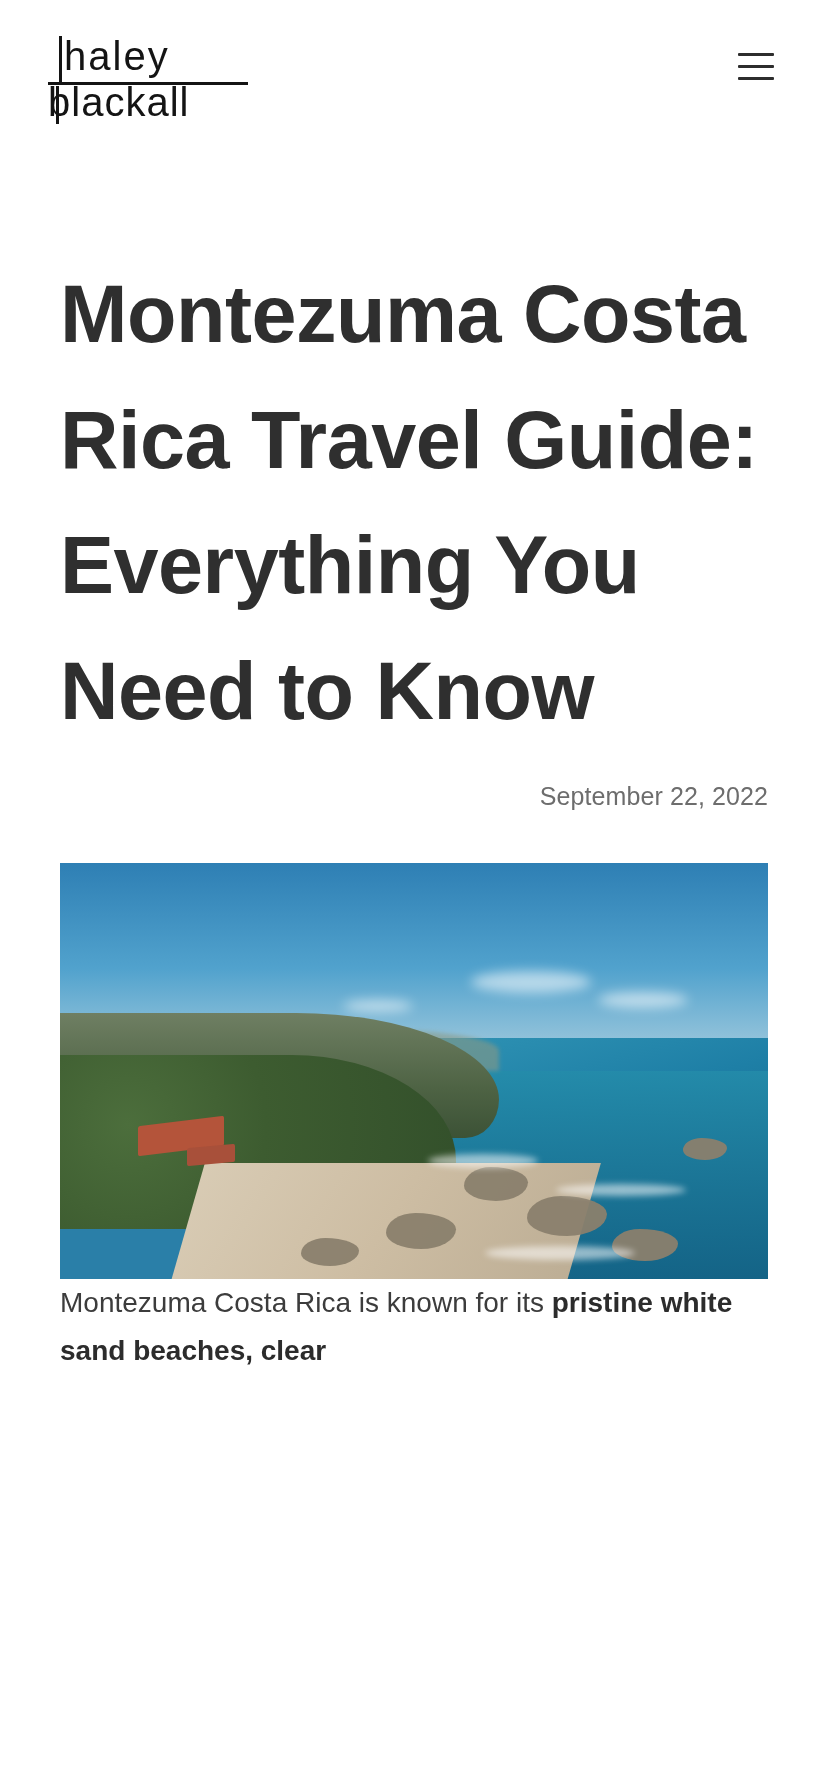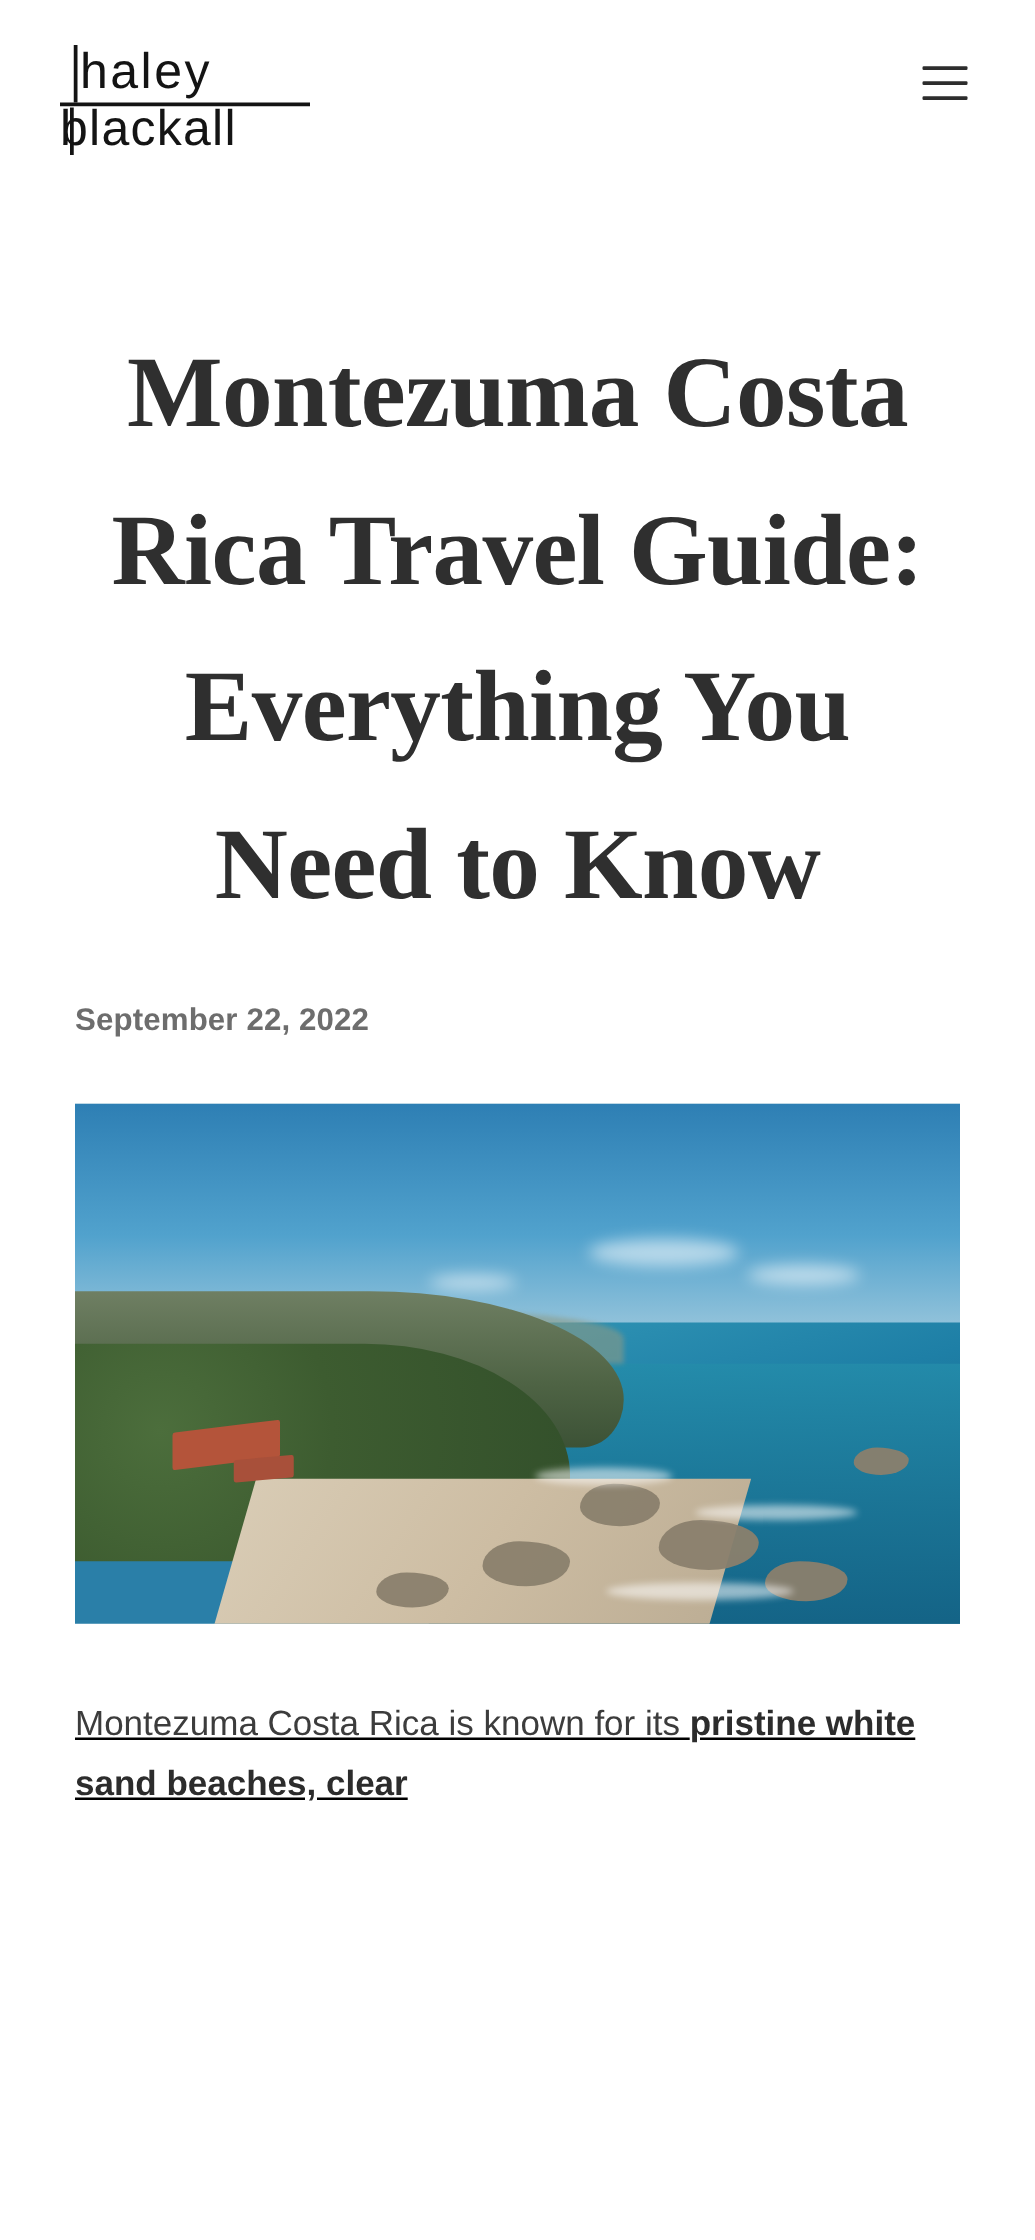--- a/index.html
+++ b/index.html
@@ -53,36 +53,35 @@
     height: 3px;
     background: #2d2d2d;
     border-radius: 1px;
   }
 
   
   .article {
     padding: 0 60px;
   }
   .post-title {
-    font-family: Liberation Serif, serif;
+    font-family: Liberation Sans, sans-serif;
     font-weight: 700;
     font-size: 81px;
     line-height: 1.55;
     letter-spacing: -0.5px;
     color: #2f2f2f;
-    text-align: center;
+    text-align: left;
     margin-top: 20px;
   }
   .post-date {
-    text-align: left;
+    text-align: right;
     font-size: 25px;
     color: #6d6d6d;
-    margin-top: 48px;
+    margin-top: 28px;
     letter-spacing: 0.1px;
-    font-weight: bold;
   }
 
   
   .featured-image {
     margin: 52px auto 0;
     width: 708px;
     height: 416px;
     overflow: hidden;
     position: relative;
     background: #2a7fa8;
@@ -143,22 +142,20 @@
   .surf {
     position: absolute;
     background: rgba(255,255,255,0.55);
     border-radius: 50%;
     filter: blur(3px);
   }
 
   
   .post-body {
     padding: 0 60px;
-    margin-top: 56px;
-    text-decoration: underline;
   }
   .post-body p {
     font-size: 28px;
     line-height: 1.72;
     color: #3c3c3c;
   }
   .post-body b { font-weight: 700; color: #2c2c2c; }
 </style>
 </head>
 <body>

